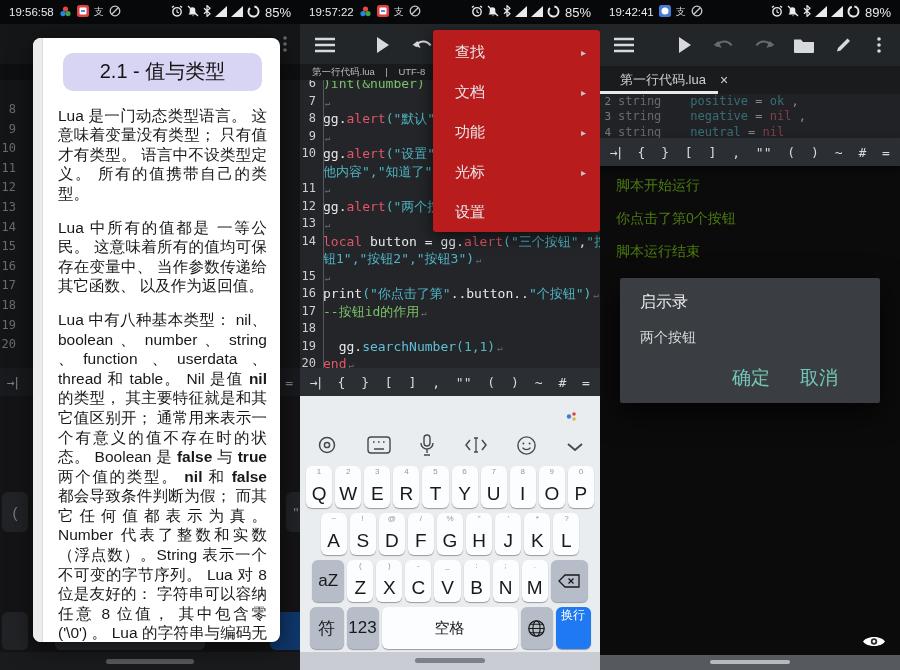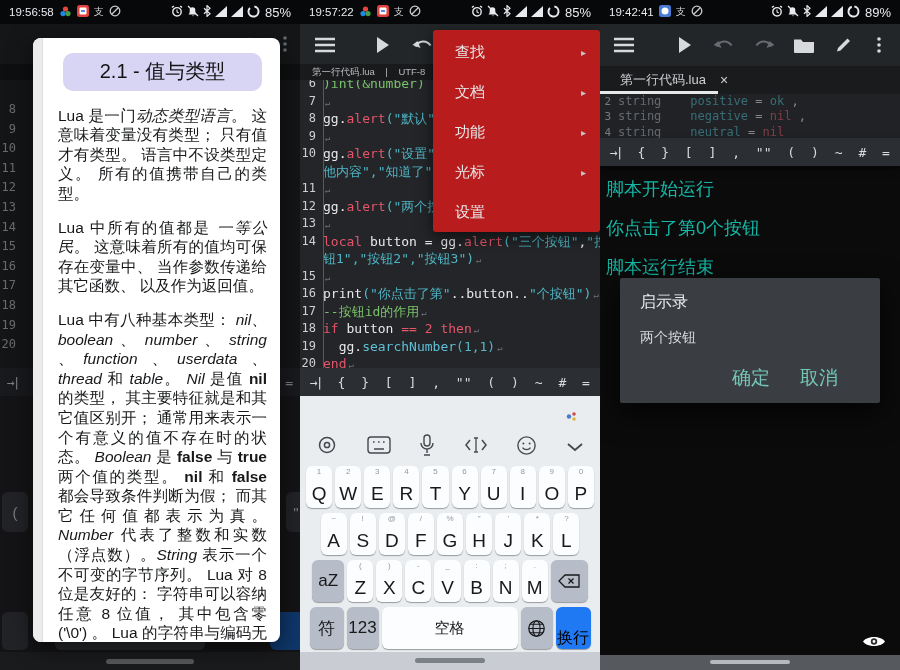--- a/index.html
+++ b/index.html
@@ -44,21 +44,21 @@
 
 .kbd{position:absolute;top:396px;left:0;right:0;height:256px;background:#eaedf0;z-index:5}
 .kbd-icons{position:absolute;top:38px;left:16px;right:16px;display:flex;justify-content:space-between;align-items:center;color:#45484c}
 .kbd-logo{position:absolute;top:13px;right:22px}
 .krow{position:absolute;left:0;right:0;display:flex;justify-content:center;gap:3px}
 #krow1{top:70px}#krow2{top:117px}#krow3{top:164px}#krow4{top:211px}
 .key{width:26.1px;height:42px;background:#fcfdfe;border-radius:6px;box-shadow:0 1px 1px rgba(0,0,0,.35);position:relative;display:flex;align-items:flex-end;justify-content:center;font-size:19px;color:#17191b;padding-bottom:3px}
 .key .alt{position:absolute;top:1px;left:50%;transform:translateX(-50%);font-size:8px;color:#9299a2}
 .key.gray{background:#b7bdc8;align-items:center;padding-bottom:0;font-size:17px}
 .key.space{background:#fcfdfe;align-items:center;padding-bottom:0;font-size:15px}
-.key.blue{background:#1f79f3;color:#000000;align-items:flex-end;padding-bottom:0;font-size:16px}
+.key.blue{background:#1f79f3;color:#ffffff;align-items:flex-start;padding-bottom:0;font-size:12px}
 .nav{position:absolute;left:0;right:0;bottom:0;z-index:6}
 #mid-nav{height:18px;background:#c9ccd2}
 #mid-nav .pill{position:absolute;left:115px;top:6px;width:70px;height:5px;border-radius:3px;background:#7b8089}
 
 
 .lb-strip-tool{position:absolute;top:24px;left:0;right:0;height:40px;background:#232629;color:#b9bdc2}
 .lb-strip-file{position:absolute;top:64px;left:0;right:0;height:16px;background:#191a1c}
 .lb-editor{position:absolute;top:80px;left:0;right:0;height:288px;background:#232528}
 #leftnums{position:absolute;left:0;top:20px;width:16px;text-align:right;font-family:"DejaVu Sans Mono",monospace;font-size:12px;color:#b6b9bd;line-height:19.6px}
 #left-symbar{top:368px;z-index:1;padding:0 7px}
@@ -67,32 +67,32 @@
 #left-nav{height:18px;background:#2e3032}
 #left-nav .pill{position:absolute;left:106px;top:7px;width:88px;height:4.5px;border-radius:3px;background:#97999c}
 .scrim{position:absolute;top:24px;left:0;right:0;bottom:0;background:rgba(0,0,0,.42);z-index:10}
 
 
 .doc{position:absolute;left:33px;top:38px;width:247px;height:604px;background:#fff;border-radius:8px;box-shadow:0 6px 24px rgba(0,0,0,.55);overflow:hidden;z-index:20}
 .doc-rail{position:absolute;left:0;top:0;bottom:0;width:10px;background:#ececec;border-right:1px solid #dedede}
 .doc-body{position:absolute;left:10px;top:0;right:0;bottom:0;padding:13px 13px 0 15px;font-size:15.5px;line-height:19.6px;color:#17181a;text-align:justify}
 .doc-title{background:#d8d4f4;border-radius:10px;text-align:center;font-size:20px;color:#141414;padding:9px 0;margin:2px 5px 15px 5px}
 .doc-body p{margin:0 0 14px}
-.seg-i{font-style:italic}.seg-b{font-weight:bold}
+.seg-i{}.seg-b{font-weight:bold}
 
 
 .tabbar{position:absolute;top:66px;left:0;right:0;height:28px;background:#1a1b1d;display:flex;align-items:center;color:#ced1d4;font-size:13px;padding-left:20px;z-index:4}
 .tab-close{margin-left:14px;font-size:14px}
 .tabu{position:absolute;left:0;top:25px;width:118px;height:3px;background:#e6e8ea}
 .dimcode{position:absolute;top:94px;left:0;right:0;height:46px;background:#202225;overflow:hidden;z-index:3}
 .dimcode .inner{opacity:.5}
 .dimcode .crow{height:15.4px;line-height:15.4px}
 .dimcode .gut{width:14px;font-size:11px}
 .dimcode .cod{font-size:12px}
-.console{position:absolute;top:166px;left:0;right:0;bottom:15px;background:#0b0b0c;color:#14b8a6;font-size:18px;padding:11px 0 0 6px;z-index:4}
+.console{position:absolute;top:166px;left:0;right:0;bottom:15px;background:#0b0b0c;color:#4d7c0f;font-size:14px;padding:11px 0 0 16px;z-index:4}
 .logline{margin-bottom:15px}
 .dialog{position:absolute;left:20px;top:278px;width:260px;height:125px;background:#3a3d41;border-radius:2px;box-shadow:0 10px 30px rgba(0,0,0,.75);padding:14px 0 0 20px;z-index:30}
 .dlg-title{font-size:16px;color:#ebecee}
 .dlg-msg{font-size:14px;color:#d7d9db;margin-top:16px}
 .dlg-btns{position:absolute;right:42px;bottom:12px;display:flex;gap:30px}
 .dlg-btn{color:#74c7b8;font-weight:normal;font-size:19px}
 .eye{position:absolute;left:262px;top:634px;z-index:31}
 #right-nav{height:15px;background:#56595d}
 #right-nav .pill{position:absolute;left:110px;top:5px;width:80px;height:4px;border-radius:2px;background:#b7babd}
 </style>
@@ -329,21 +329,20 @@
         <div class="crow">
           <span class="gut">16</span>
           <span class="cod"><span class="tk-pl">print</span><span class="tk-pn">(</span><span class="tk-st">"你点击了第"</span><span class="tk-pl">..</span><span class="tk-pl">button</span><span class="tk-pl">..</span><span class="tk-st">"个按钮"</span><span class="tk-pn">)</span><span class="eolm">↵</span></span>
         </div>
         <div class="crow">
           <span class="gut">17</span>
           <span class="cod"><span class="tk-cm">--按钮id的作用</span><span class="eolm">↵</span></span>
         </div>
         <div class="crow">
           <span class="gut">18</span>
-          <span class="cod"><span class="tk-kw">if</span><span class="tk-pl"> button </span><span class="tk-kw">==</span><span class="tk-pl"> </span><span class="tk-nu">2</span><span class="tk-pl"> </span><span class="tk-kw">then</span><span class="eolm">↵</span></span>
         </div>
         <div class="crow">
           <span class="gut">19</span>
           <span class="cod"><span class="tk-pl">  gg</span><span class="tk-pl">.</span><span class="tk-fn">searchNumber</span><span class="tk-pn">(1,1)</span><span class="eolm">↵</span></span>
         </div>
         <div class="crow">
           <span class="gut">20</span>
           <span class="cod"><span class="tk-kw">end</span><span class="eolm">↵</span></span>
         </div>
       </div>

